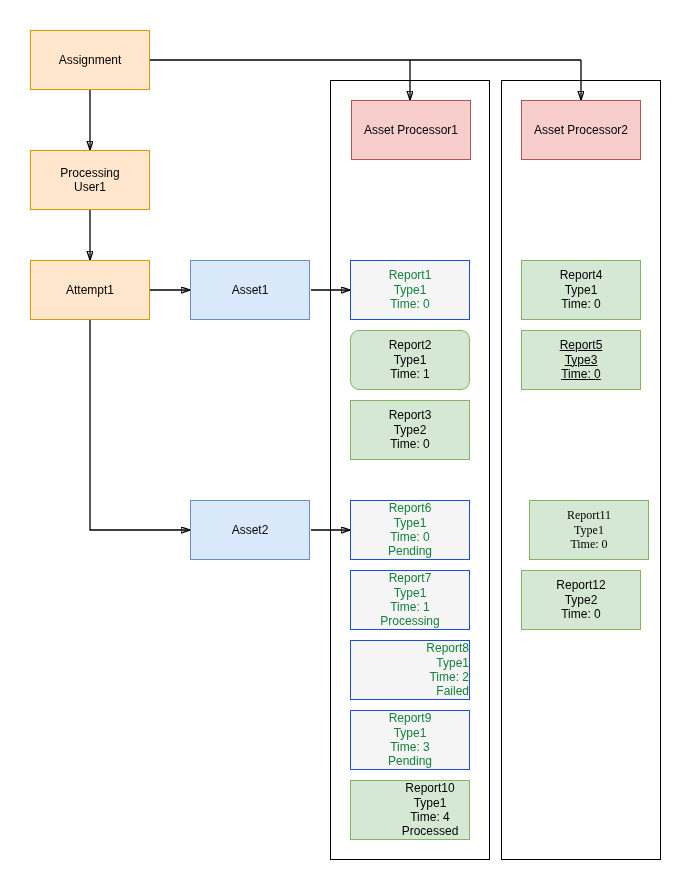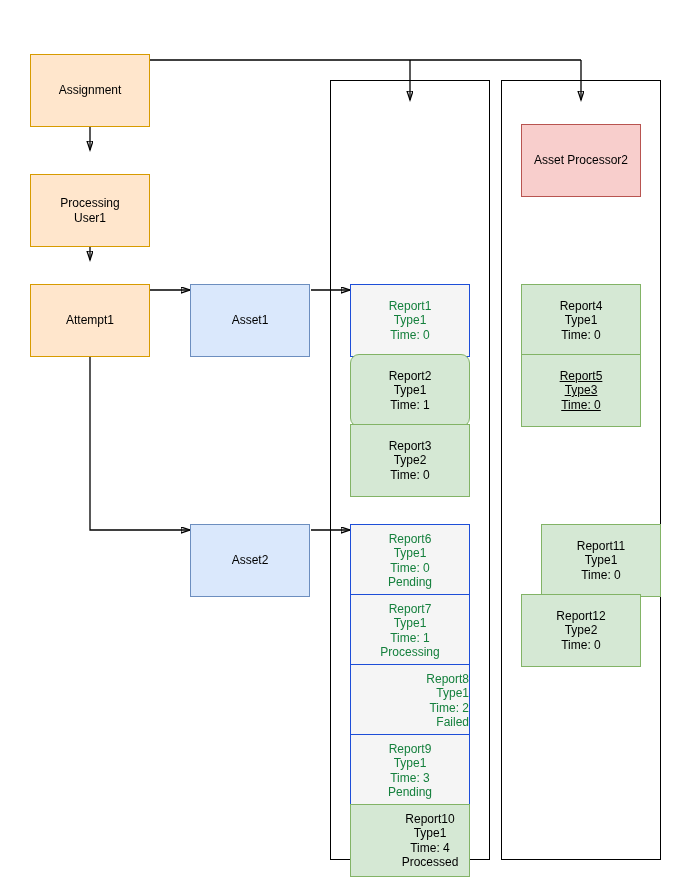--- a/index.html
+++ b/index.html
@@ -29,30 +29,29 @@
     pointer-events: none;
   }
   svg.connectors path {
     fill: none;
     stroke: #000000;
     stroke-width: 1.3;
   }
   .node {
     position: absolute;
     width: 120px;
-    height: 73px;
+    height: 60px;
     display: flex;
     flex-direction: column;
     align-items: center;
     justify-content: center;
     text-align: center;
     font-size: 12px;
     line-height: 1.2;
     color: #000000;
-    margin-top: 24px;
   }
   .node span { display: block; white-space: nowrap; }
   .node.orange { background: #FFE6CC; border: 1px solid #D79B00; }
   .node.blue   { background: #DAE8FC; border: 1px solid #6C8EBF; }
   .node.pink   { background: #F8CECC; border: 1px solid #B85450; }
   .node.green  { background: #D5E8D4; border: 1px solid #82B366; }
   .node.gray   { background: #F5F5F5; border: 1px solid #1d4ed8; color: #15803d; }
 </style>
 </head>
 <body>
@@ -93,20 +92,23 @@
   </div>
 
   <div class="node blue" style="left:190px; top:260px;">
     <span>Asset1</span>
   </div>
 
   <div class="node blue" style="left:190px; top:500px;">
     <span>Asset2</span>
   </div>
 
+  <div class="node pink" style="left:351px; top:100px;">
+    <span>Asset Processor1</span>
+  </div>
 
   <div class="node pink" style="left:521px; top:100px;">
     <span>Asset Processor2</span>
   </div>
 
   <div class="node gray" style="left:350px; top:260px;">
     <span>Report1</span>
     <span>Type1</span>
     <span>Time: 0</span>
   </div>
@@ -163,21 +165,21 @@
     <span>Type1</span>
     <span>Time: 0</span>
   </div>
 
   <div class="node green" style="left:521px; top:330px;text-decoration:underline;">
     <span>Report5</span>
     <span>Type3</span>
     <span>Time: 0</span>
   </div>
 
-  <div class="node green" style="left:541px; top:500px;">
+  <div class="node green" style="left:529px; top:500px;font-family:Liberation Serif, serif;">
     <span>Report11</span>
     <span>Type1</span>
     <span>Time: 0</span>
   </div>
 
   <div class="node green" style="left:521px; top:570px;">
     <span>Report12</span>
     <span>Type2</span>
     <span>Time: 0</span>
   </div>

